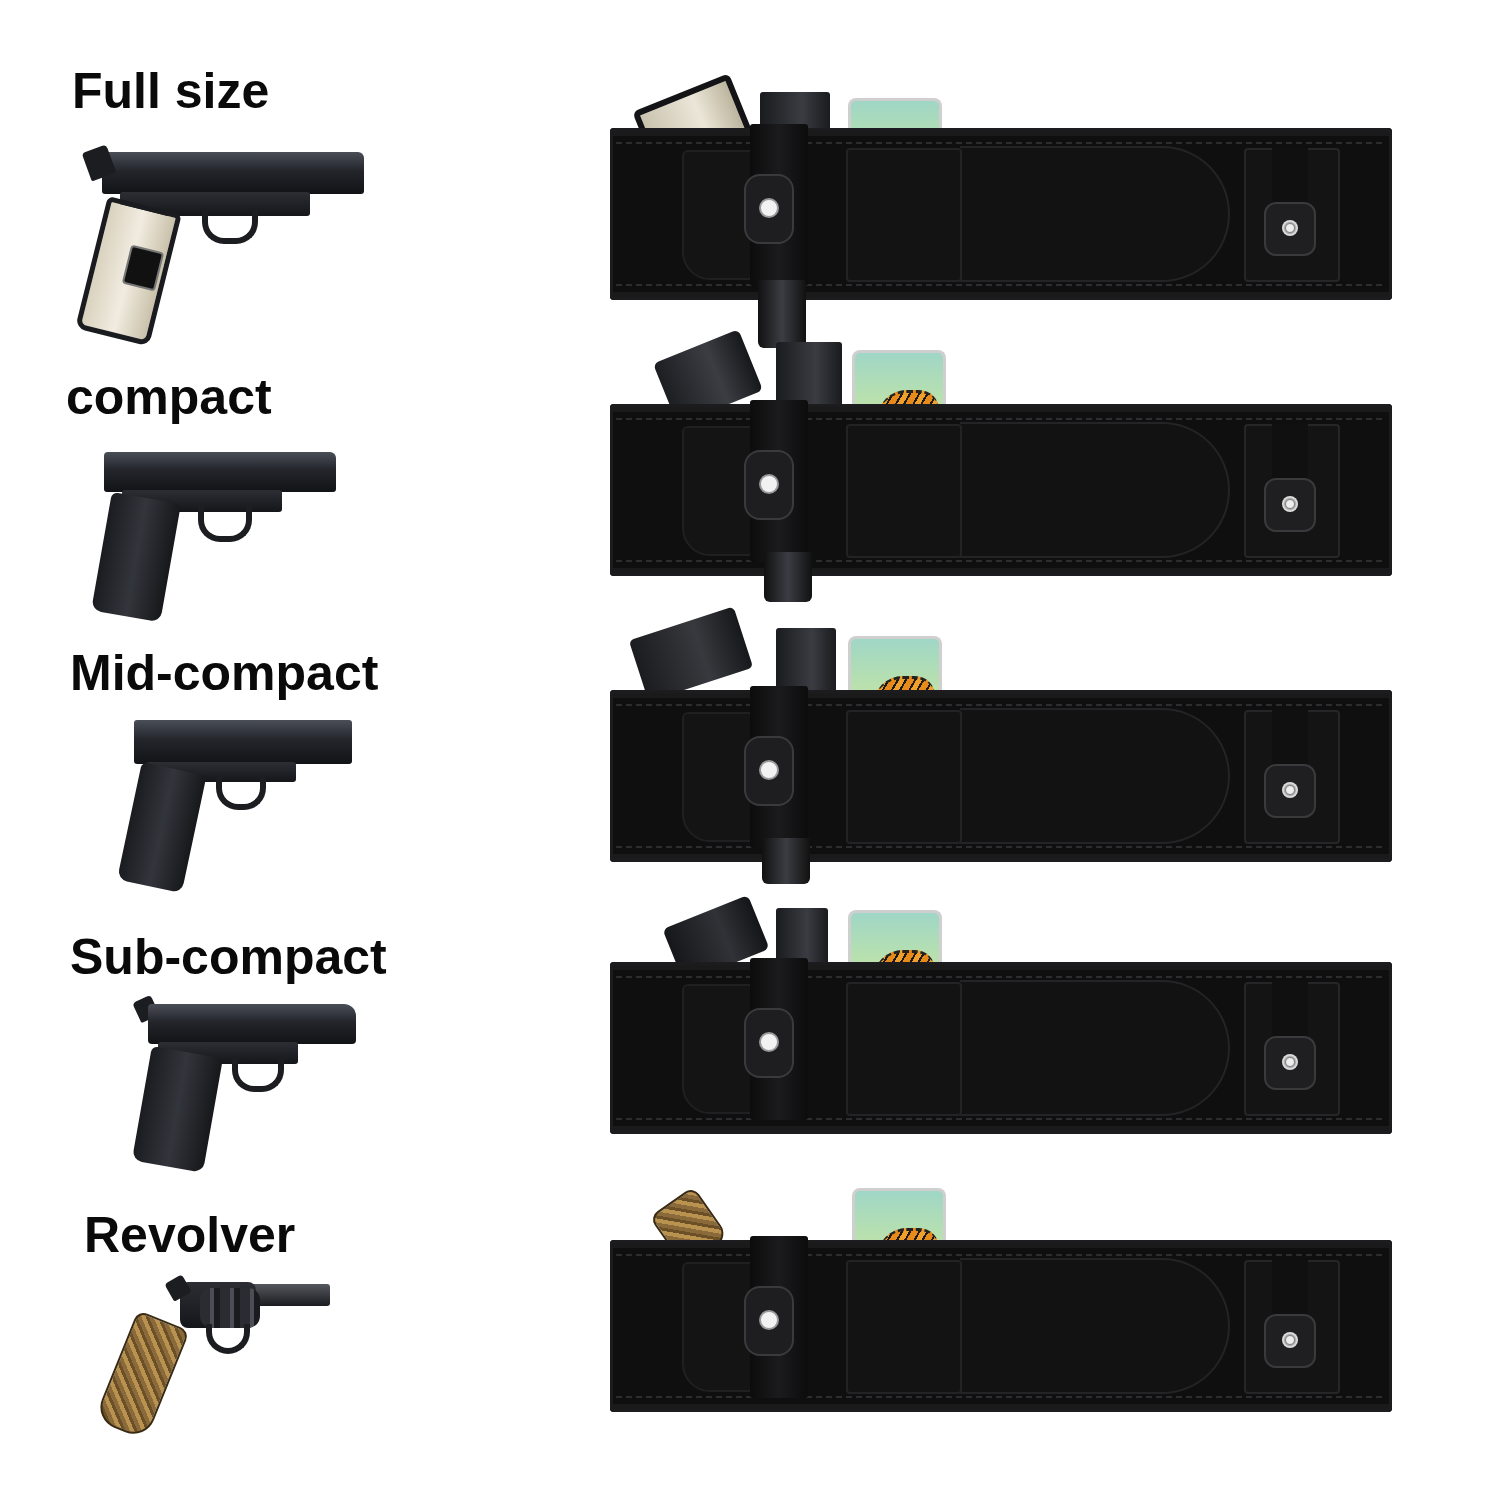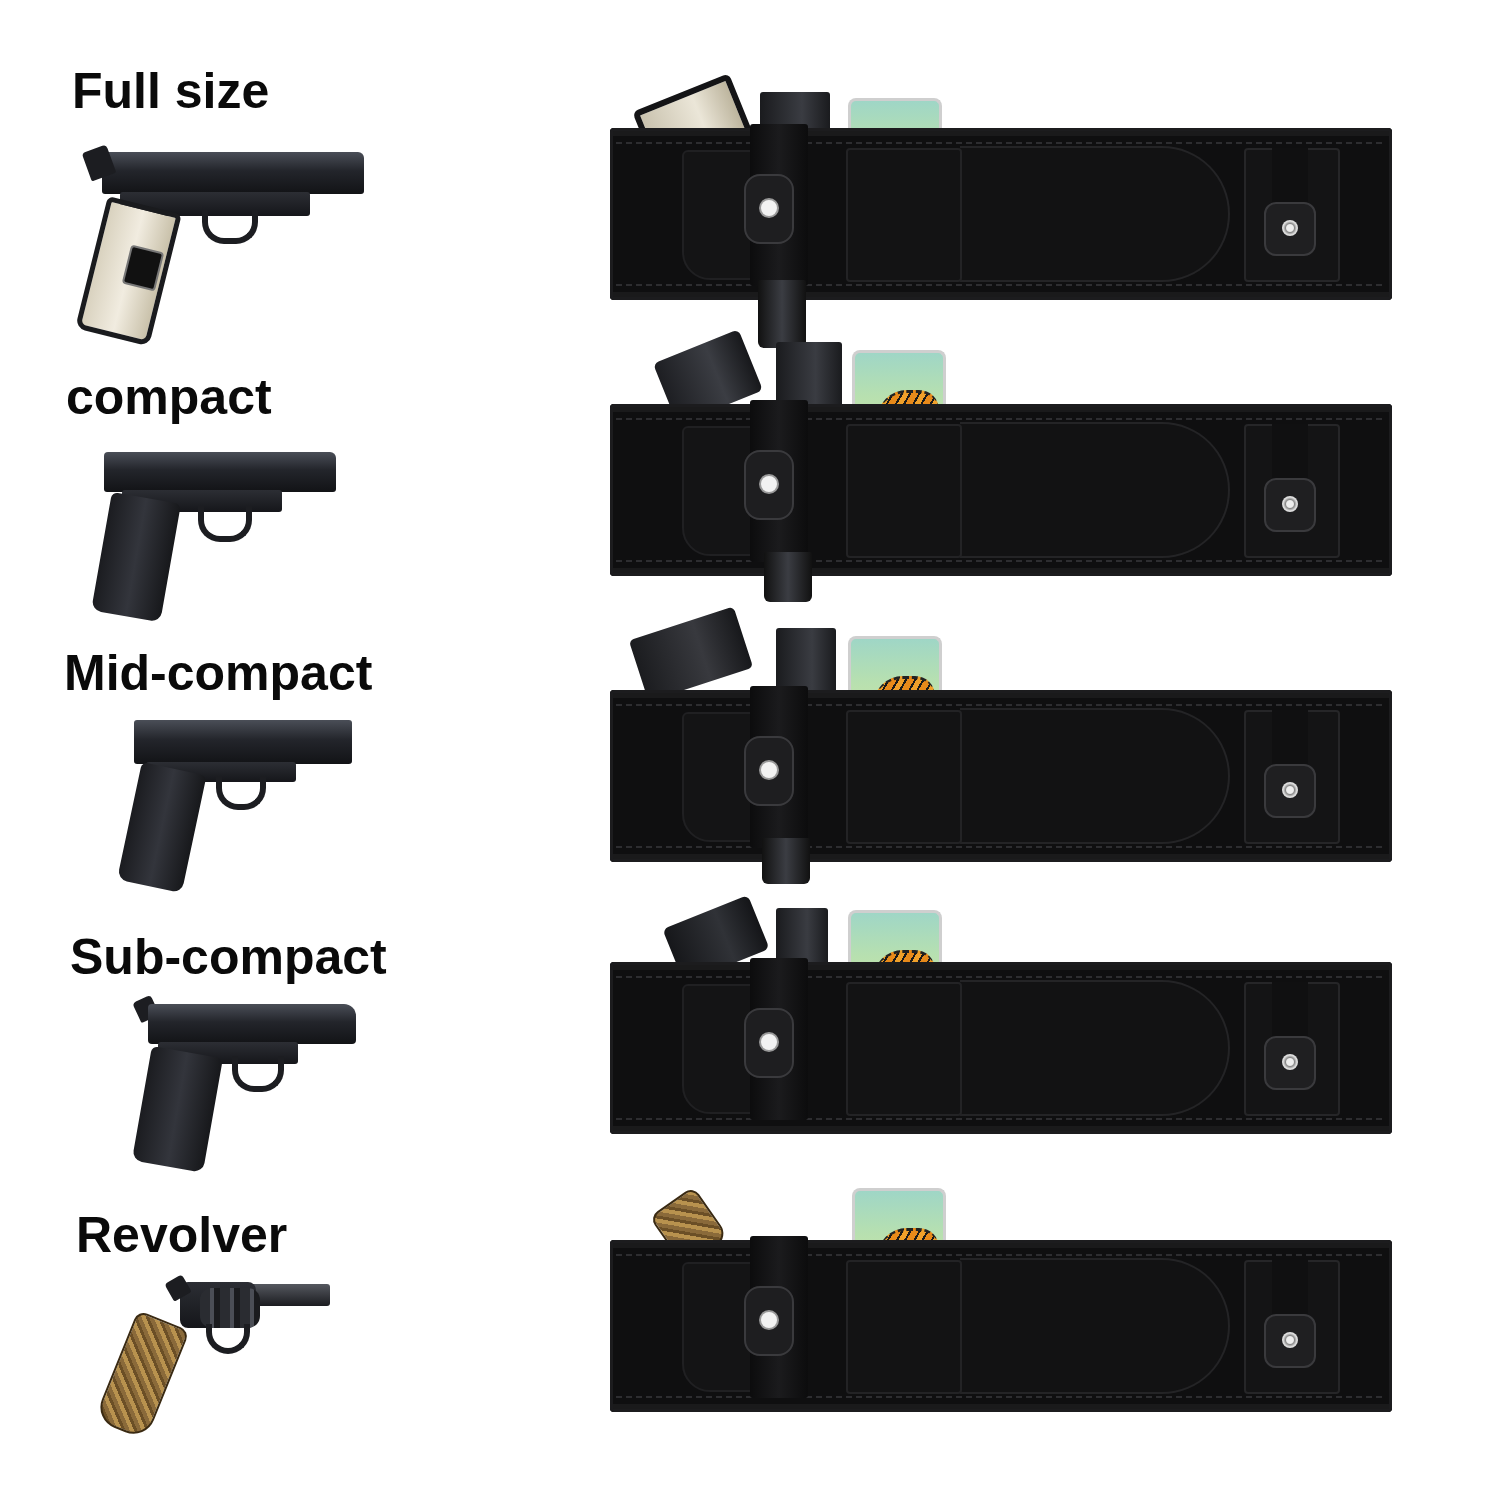--- a/index.html
+++ b/index.html
@@ -216,21 +216,21 @@
       <div class="snap"></div>
     </div>
   <div class="mag-pouch"></div>
   <div class="mag-strap"></div>
   <div class="mag-snap-tab">
       <div class="snap"></div>
     </div>
 </div>
 <div class="muzzle" style="left:764px; top:552px; height:50px;"></div>
 
-<div class="label" style="left:64px; top:648px;">Mid-compact</div>
+<div class="label" style="left:70px; top:648px;">Mid-compact</div>
 
 <div class="gun" style="left:116px; top:716px; width:238px; height:162px;">
   <div class="slide" style="left:18px; top:4px; width:218px; height:44px; border-radius:3px;"></div>
   <div class="frame" style="left:30px; top:46px; width:150px; height:20px;"></div>
   <div class="guard" style="left:100px; top:60px; width:50px; height:34px;"></div>
   <div class="grip" style="left:26px; top:46px; width:66px; height:120px; transform:rotate(12deg);"></div>
 </div>
 
 <div class="holstered-gun" style="left:628px; top:608px; width:200px; height:90px;">
   <div style="position:absolute; left:8px; top:14px; width:110px; height:64px; border-radius:5px; background:linear-gradient(90deg,#1b1c1f,#38393e 60%,#17181b); transform:rotate(-18deg);"></div>
@@ -286,21 +286,21 @@
   <div class="snap-tab">
       <div class="snap"></div>
     </div>
   <div class="mag-pouch"></div>
   <div class="mag-strap"></div>
   <div class="mag-snap-tab">
       <div class="snap"></div>
     </div>
 </div>
 
-<div class="label" style="left:76px; top:1210px;text-align:center;">Revolver</div>
+<div class="label" style="left:84px; top:1210px;text-align:center;">Revolver</div>
 
 <div class="gun" style="left:124px; top:1276px; width:208px; height:156px;">
   <div class="barrel" style="left:118px; top:8px; width:88px; height:22px;"></div>
   <div class="frame" style="left:56px; top:6px; width:76px; height:46px; border-radius:8px;"></div>
   <div class="cylinder" style="left:76px; top:12px; width:60px; height:40px;"></div>
   <div class="hammer" style="left:44px; top:2px; width:20px; height:20px; transform:rotate(-30deg);"></div>
   <div class="guard" style="left:82px; top:48px; width:44px; height:30px;"></div>
   <div class="grip wood" style="left:14px; top:34px; width:56px; height:118px; transform:rotate(22deg); border-radius:10px 10px 22px 22px;"></div>
 </div>
 

